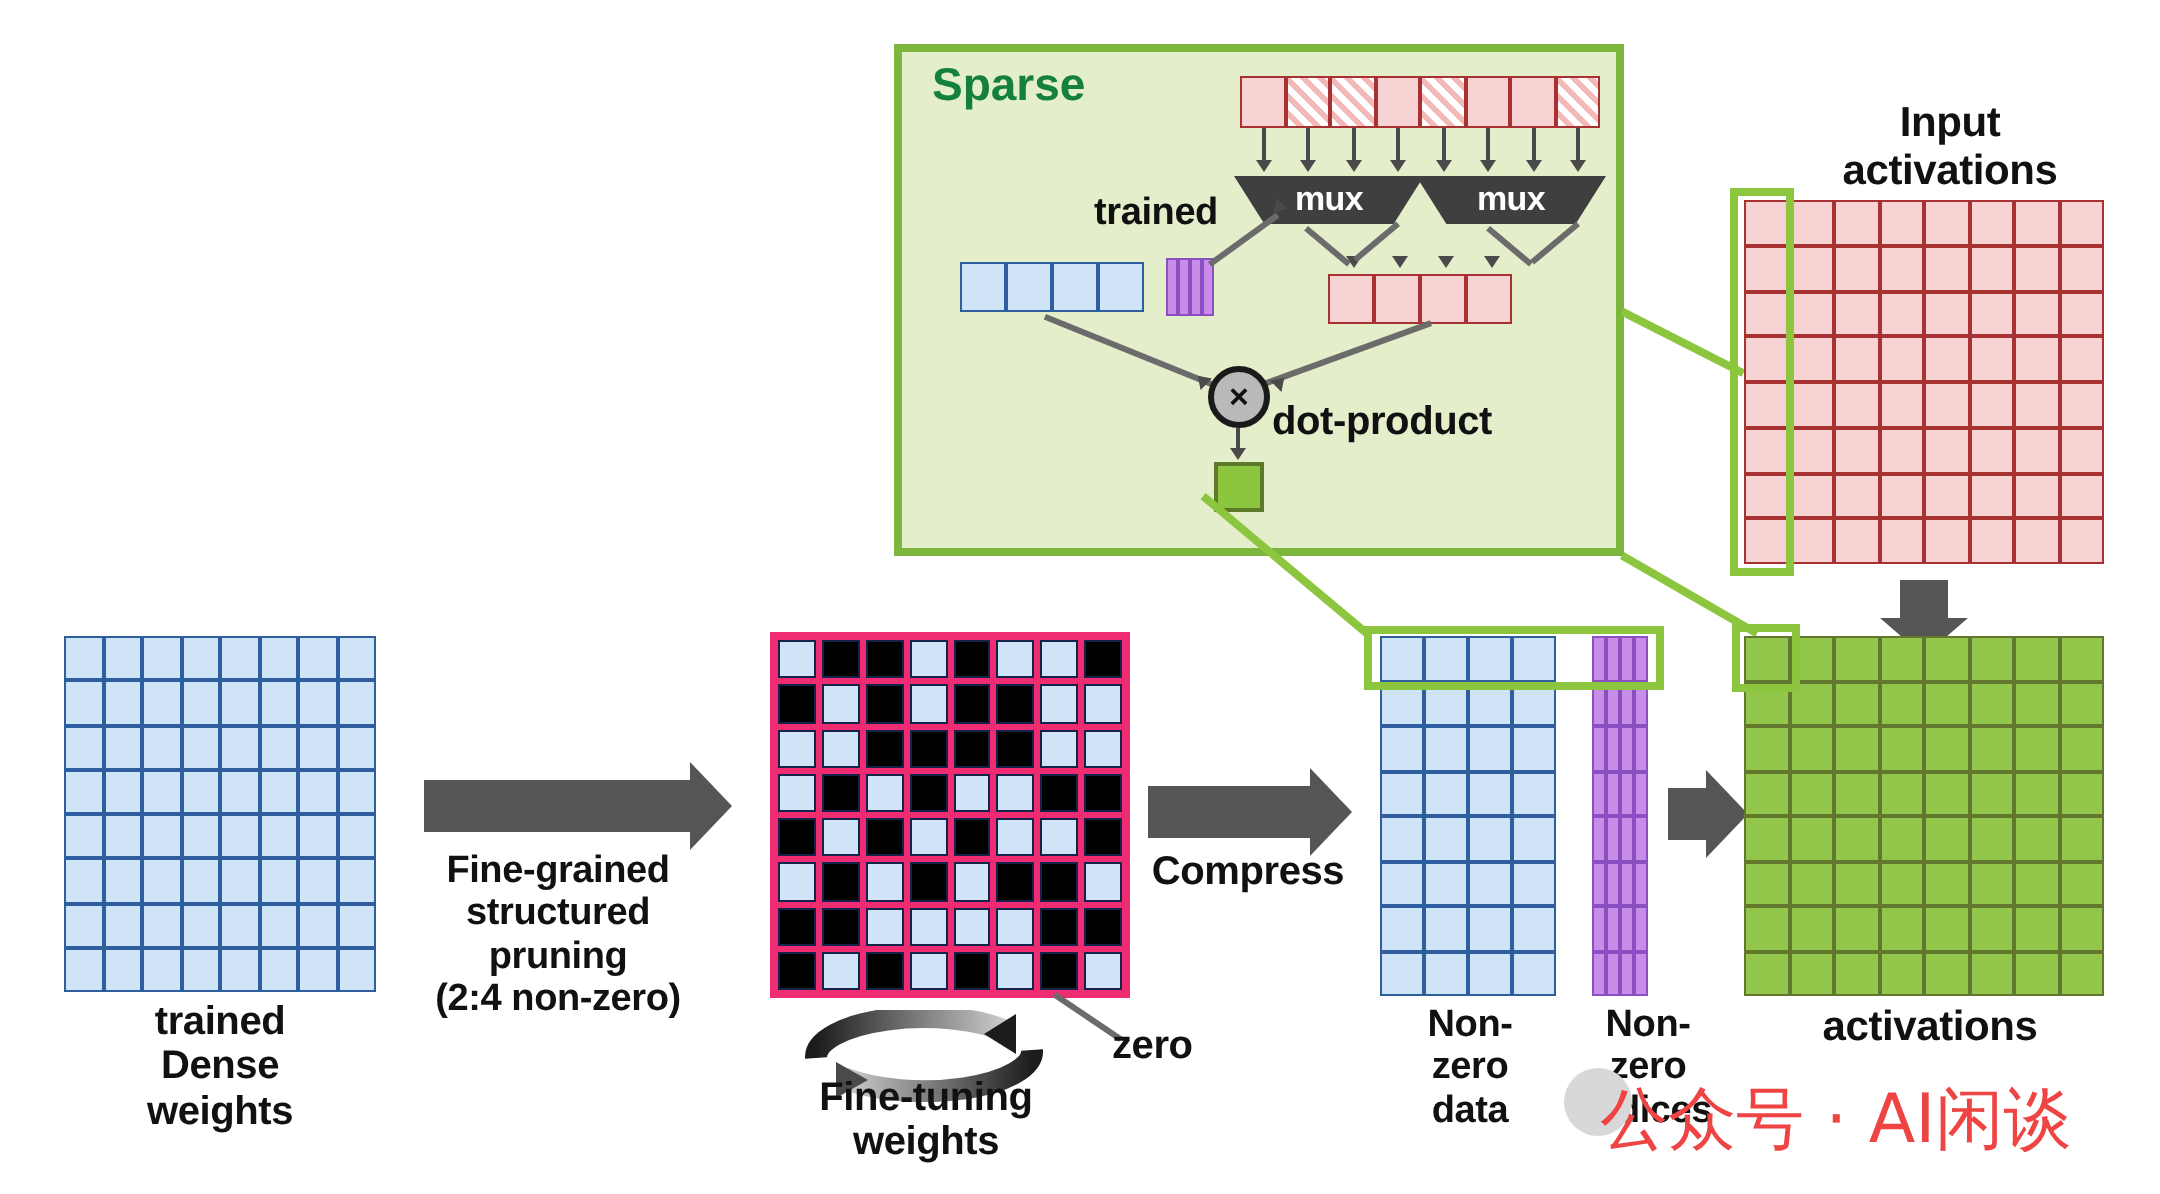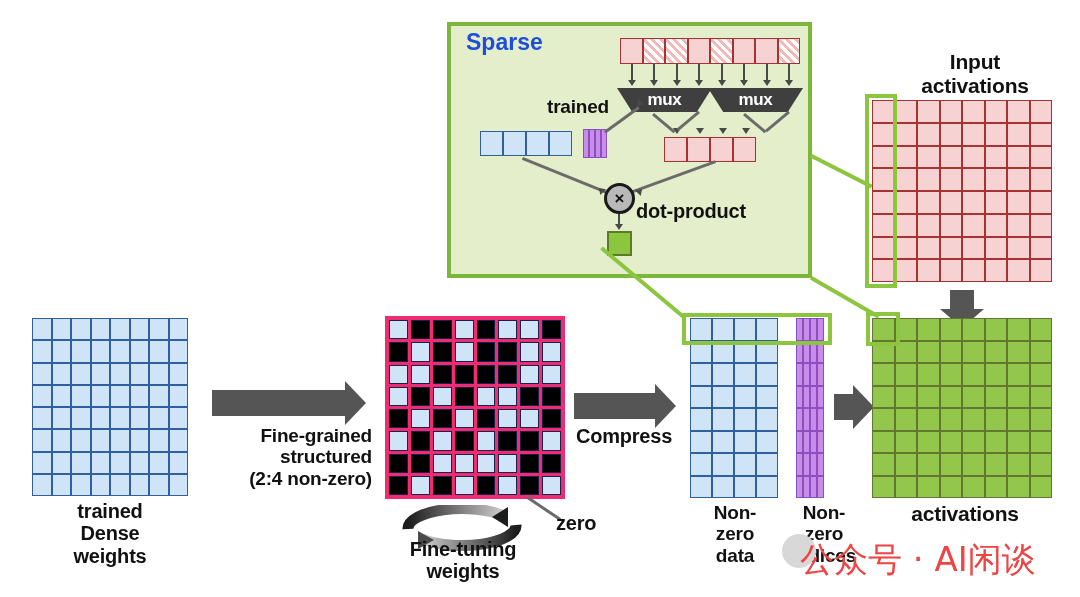--- a/index.html
+++ b/index.html
@@ -43,21 +43,21 @@
     background:#c98ce8;border:1px solid #8a4fc0;box-sizing:border-box;
   }
 
   
   #stc-panel{
     position:absolute;left:447px;top:22px;width:365px;height:256px;
     background:#e5eecb;border:4px solid #7cb63c;box-sizing:border-box;
   }
   #stc-title{
     position:absolute;left:466px;top:30px;width:140px;
-    font-size:23px;font-weight:bold;color:#1d4ed8;line-height:1.1;
+    font-size:23px;font-weight:bold;color:#15803d;line-height:1.1;
     text-align:left;
   }
 
   
   #hatch-row{position:absolute;left:620px;top:38px;width:180px;height:26px;
     display:grid;grid-template-columns:repeat(8,1fr);}
   #hatch-row span{
     box-sizing:border-box;border:1.3px solid #a83232;background:#f6d2d2;
   }
   #hatch-row span.h{
@@ -301,23 +301,24 @@
     <div class="cell"></div>
     <div class="cell"></div>
   </div>
 <div class="lbl" style="left:30px;top:500px;width:160px;font-size:20px;">
   <div>trained</div>
   <div>Dense</div>
   <div>weights</div>
 </div>
 
 <div class="arrow-r" style="left:212px;top:390px;width:134px;"></div>
-<div class="lbl" style="left:186px;top:425px;width:186px;font-size:19px;text-align:right;">
+<div class="lbl" style="left:186px;top:425px;width:186px;font-size:19px;">
   <div>Fine-grained</div>
   <div>structured</div>
+  <div>pruning</div>
   <div>(2:4 non-zero)</div>
 </div>
 
 <div id="pruned-matrix" style="left:385px;top:316px;width:180px;height:183px;">
     <div class="cell w"></div>
     <div class="cell z"></div>
     <div class="cell z"></div>
     <div class="cell w"></div>
     <div class="cell z"></div>
     <div class="cell w"></div>

